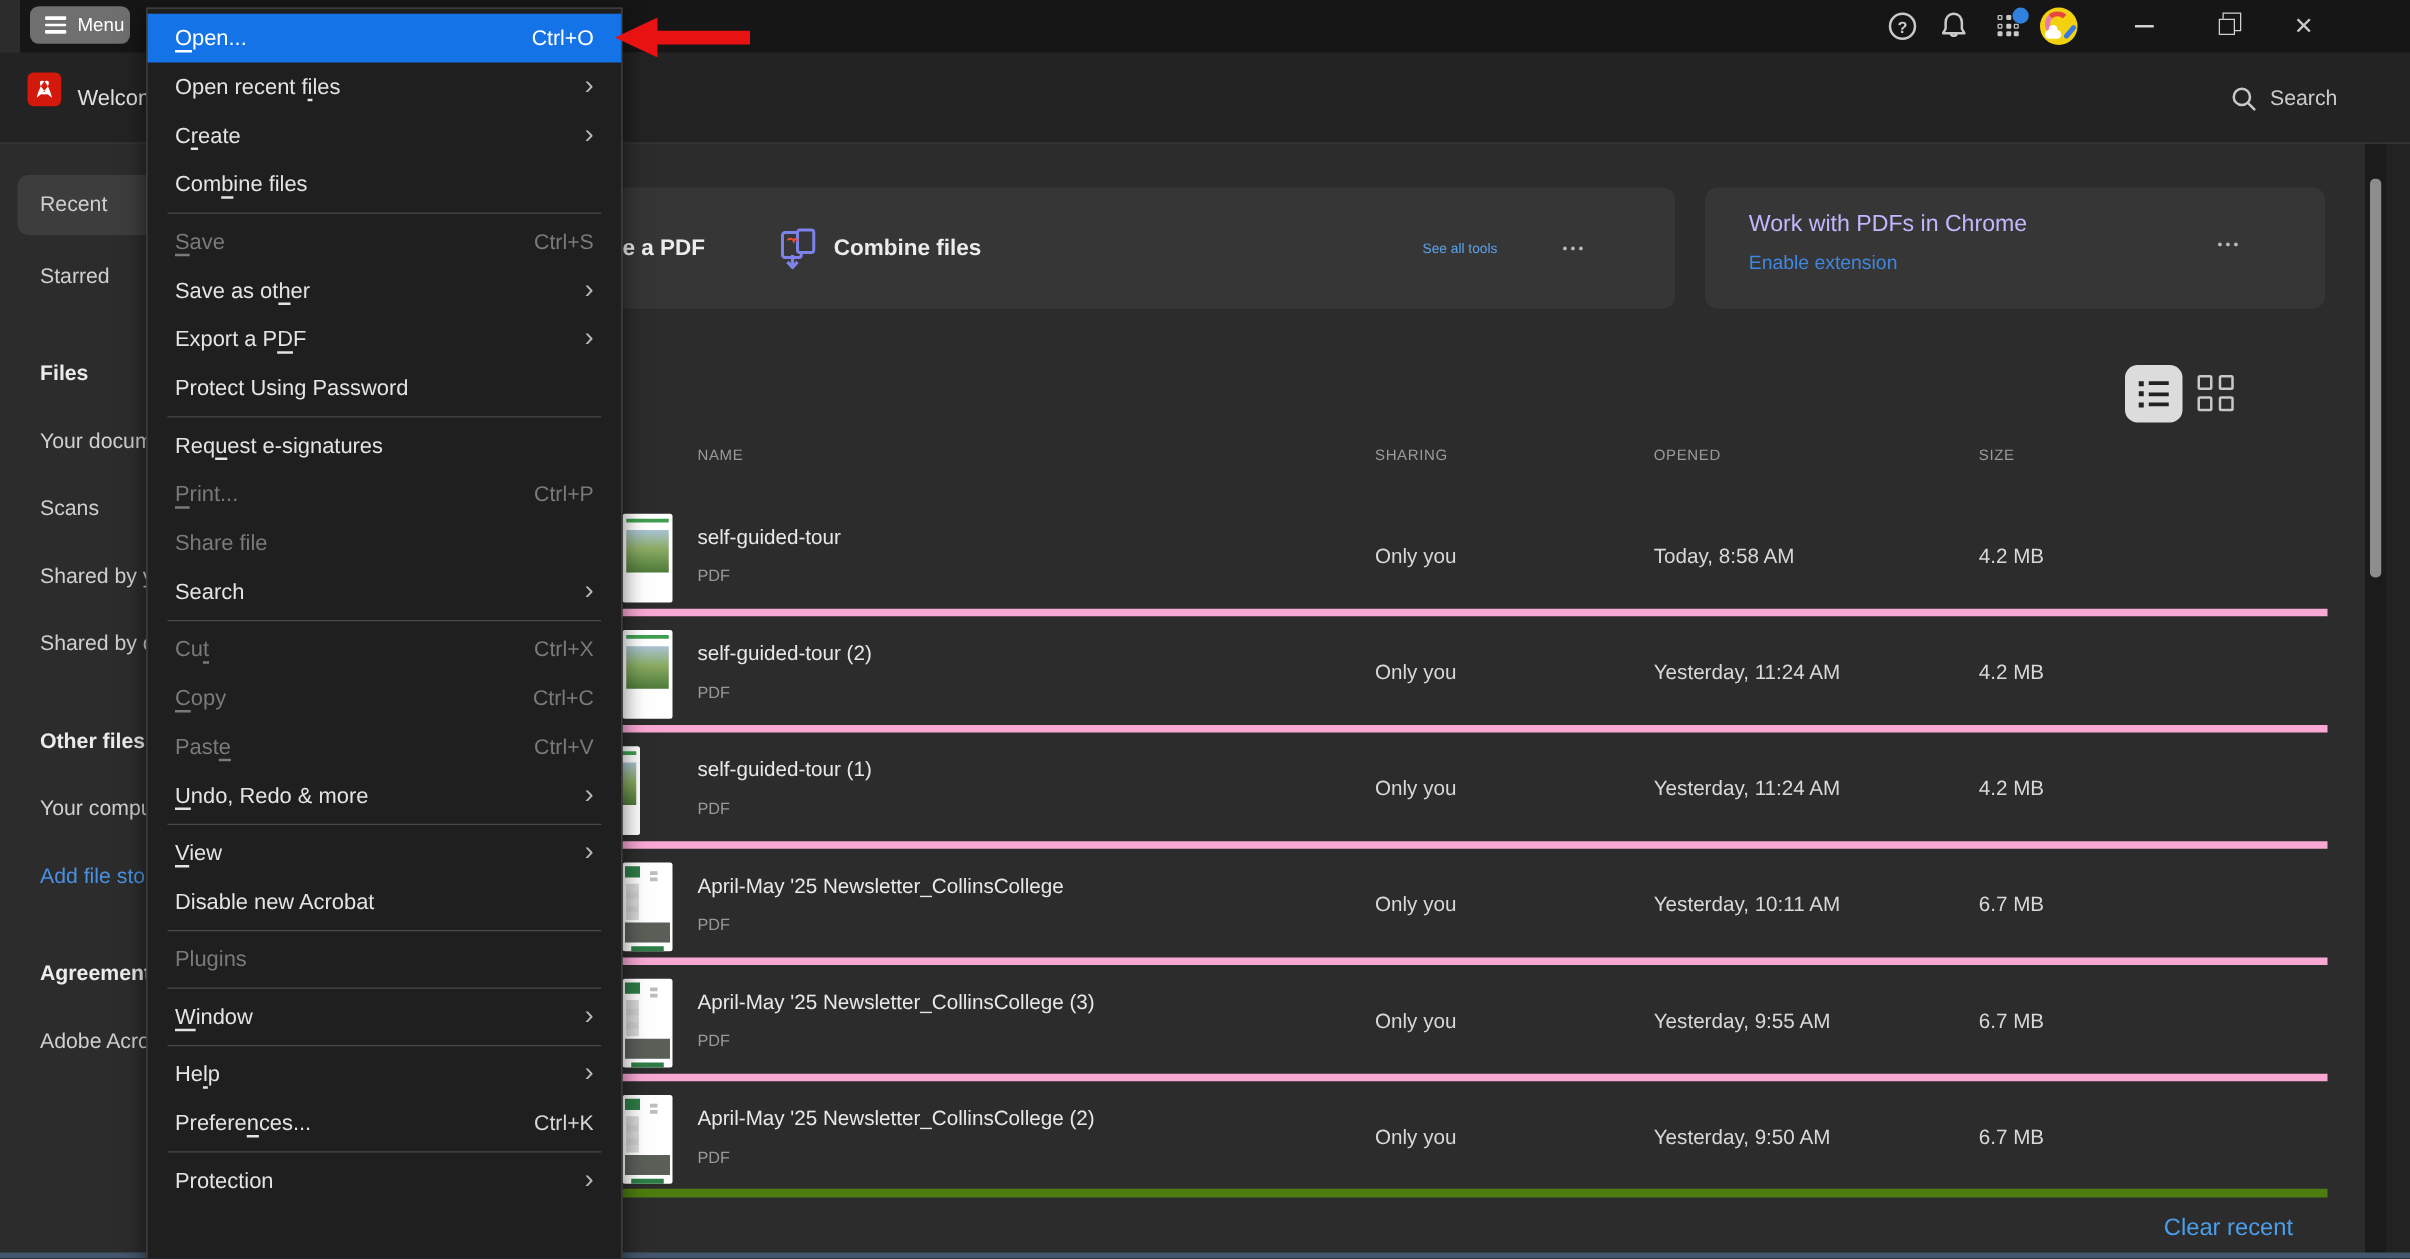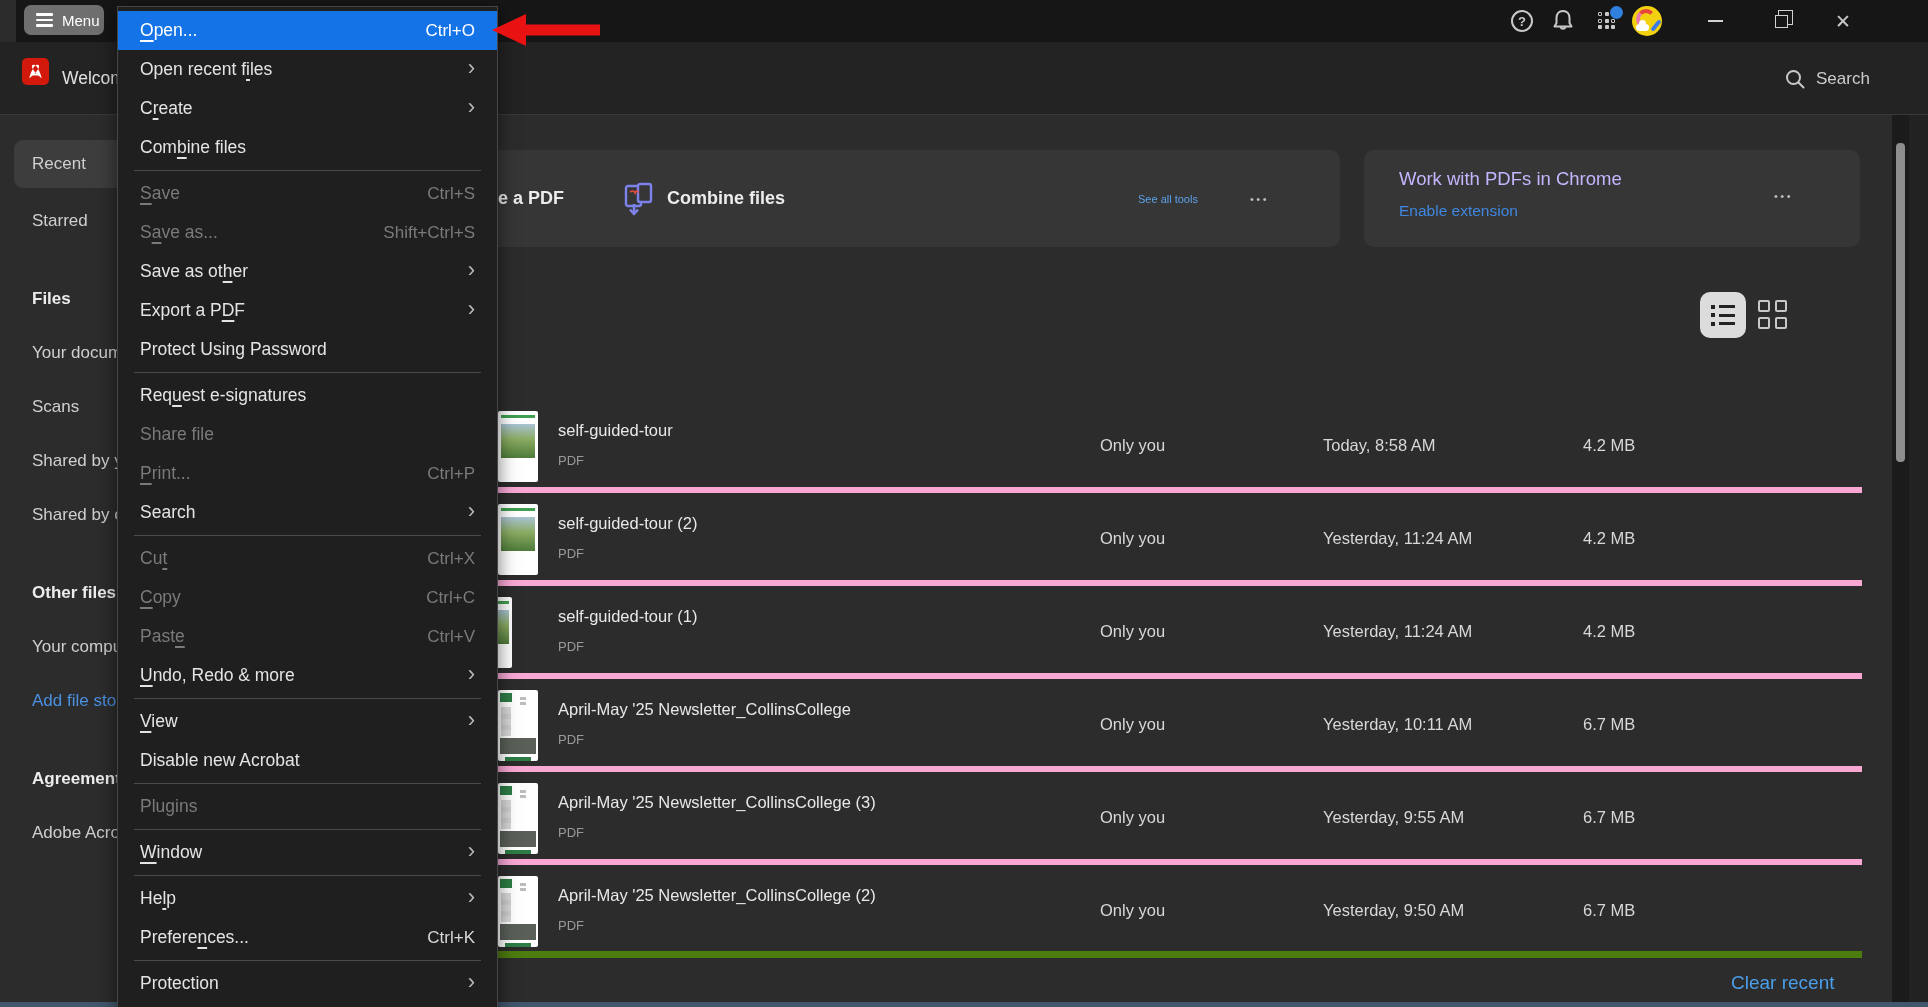--- a/index.html
+++ b/index.html
@@ -248,20 +248,26 @@
         <i></i>
       </span>
   </div>
   <div class="grid-btn">
       <i></i>
       <i></i>
       <i></i>
       <i></i>
     </div>
 
+  <div class="thead">
+    <span class="th-name">NAME</span>
+    <span class="th-sharing">SHARING</span>
+    <span class="th-opened">OPENED</span>
+    <span class="th-size">SIZE</span>
+  </div>
   <div class="rows" id="file-rows">
       <div class="frow">
         <div class="thumb tour"></div>
         <div class="f-name">self-guided-tour</div>
         <div class="f-type">PDF</div>
         <div class="f-cell c-sharing">Only you</div>
         <div class="f-cell c-opened">Today, 8:58 AM</div>
         <div class="f-cell c-size">4.2 MB</div>
       </div>
       <div class="frow">
@@ -322,48 +328,44 @@
       </div>
       <div class="menu-item">
         <span class="menu-label">Com<span class="mn">b</span>ine files</span>
         <span class="menu-right"></span>
       </div>
       <div class="menu-divider"></div>
       <div class="menu-item disabled">
         <span class="menu-label"><span class="mn">S</span>ave</span>
         <span class="menu-right">Ctrl+S</span>
       </div>
-      <div class="menu-item disabled">
-        <span class="menu-label">S<span class="mn">a</span>ve as...</span>
-        <span class="menu-right">Shift+Ctrl+S</span>
-      </div>
       <div class="menu-item">
         <span class="menu-label">Save as ot<span class="mn">h</span>er</span>
         <span class="menu-right chev">›</span>
       </div>
       <div class="menu-item">
         <span class="menu-label">Export a P<span class="mn">D</span>F</span>
         <span class="menu-right chev">›</span>
       </div>
       <div class="menu-item">
         <span class="menu-label">Protect Using Password</span>
         <span class="menu-right"></span>
       </div>
       <div class="menu-divider"></div>
       <div class="menu-item">
         <span class="menu-label">Req<span class="mn">u</span>est e-signatures</span>
-        <span class="menu-right"></span>
-      </div>
-      <div class="menu-item disabled">
-        <span class="menu-label">Share file</span>
         <span class="menu-right"></span>
       </div>
       <div class="menu-item disabled">
         <span class="menu-label"><span class="mn">P</span>rint...</span>
         <span class="menu-right">Ctrl+P</span>
+      </div>
+      <div class="menu-item disabled">
+        <span class="menu-label">Share file</span>
+        <span class="menu-right"></span>
       </div>
       <div class="menu-item">
         <span class="menu-label">Search</span>
         <span class="menu-right chev">›</span>
       </div>
       <div class="menu-divider"></div>
       <div class="menu-item disabled">
         <span class="menu-label">Cu<span class="mn">t</span></span>
         <span class="menu-right">Ctrl+X</span>
       </div>

